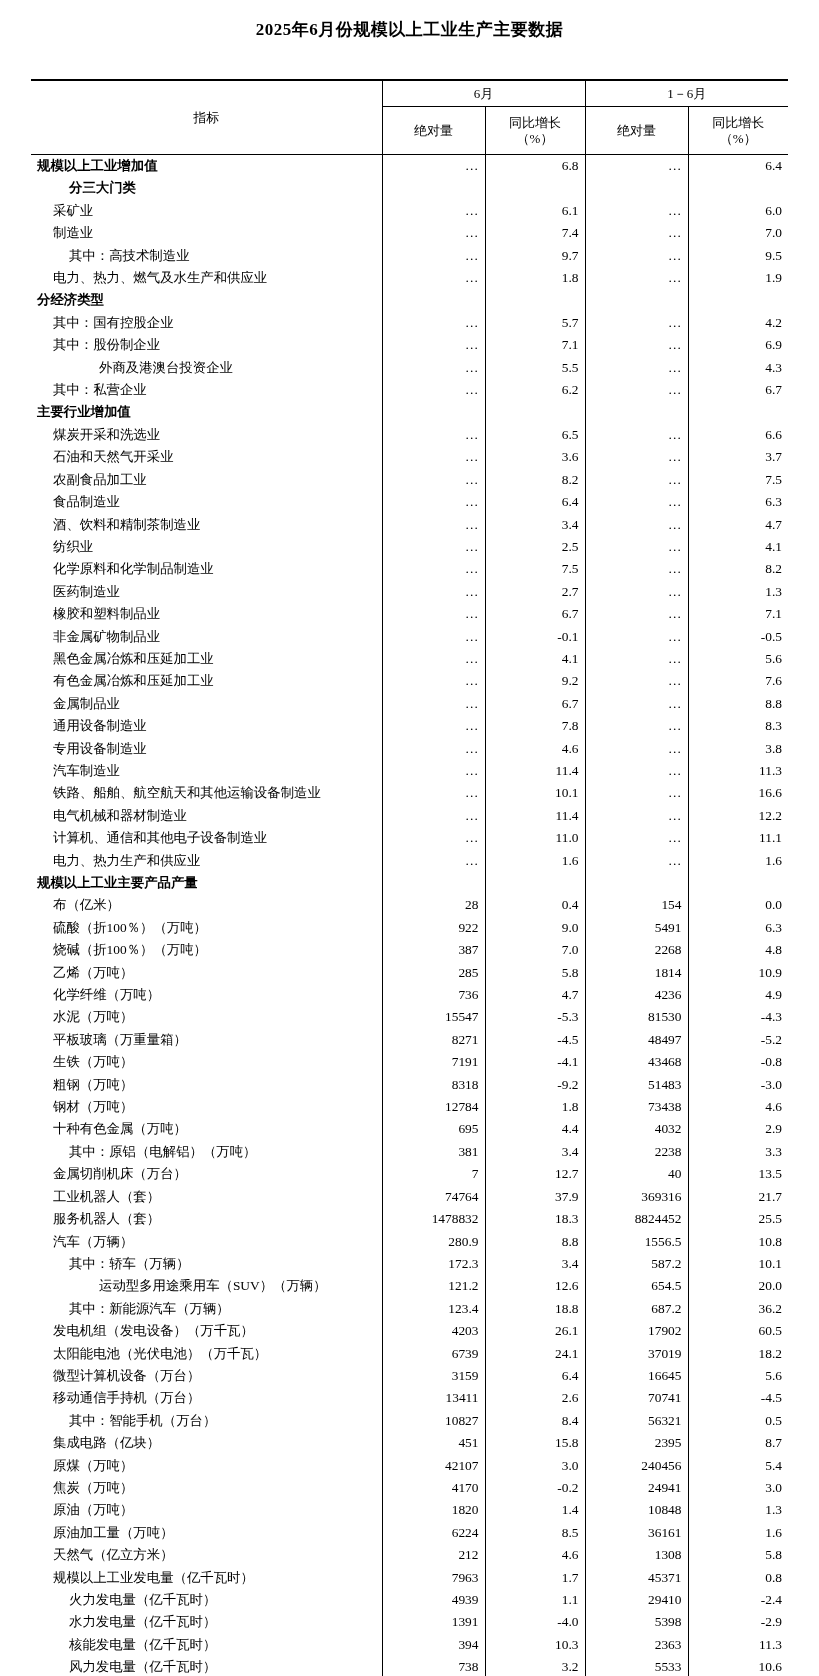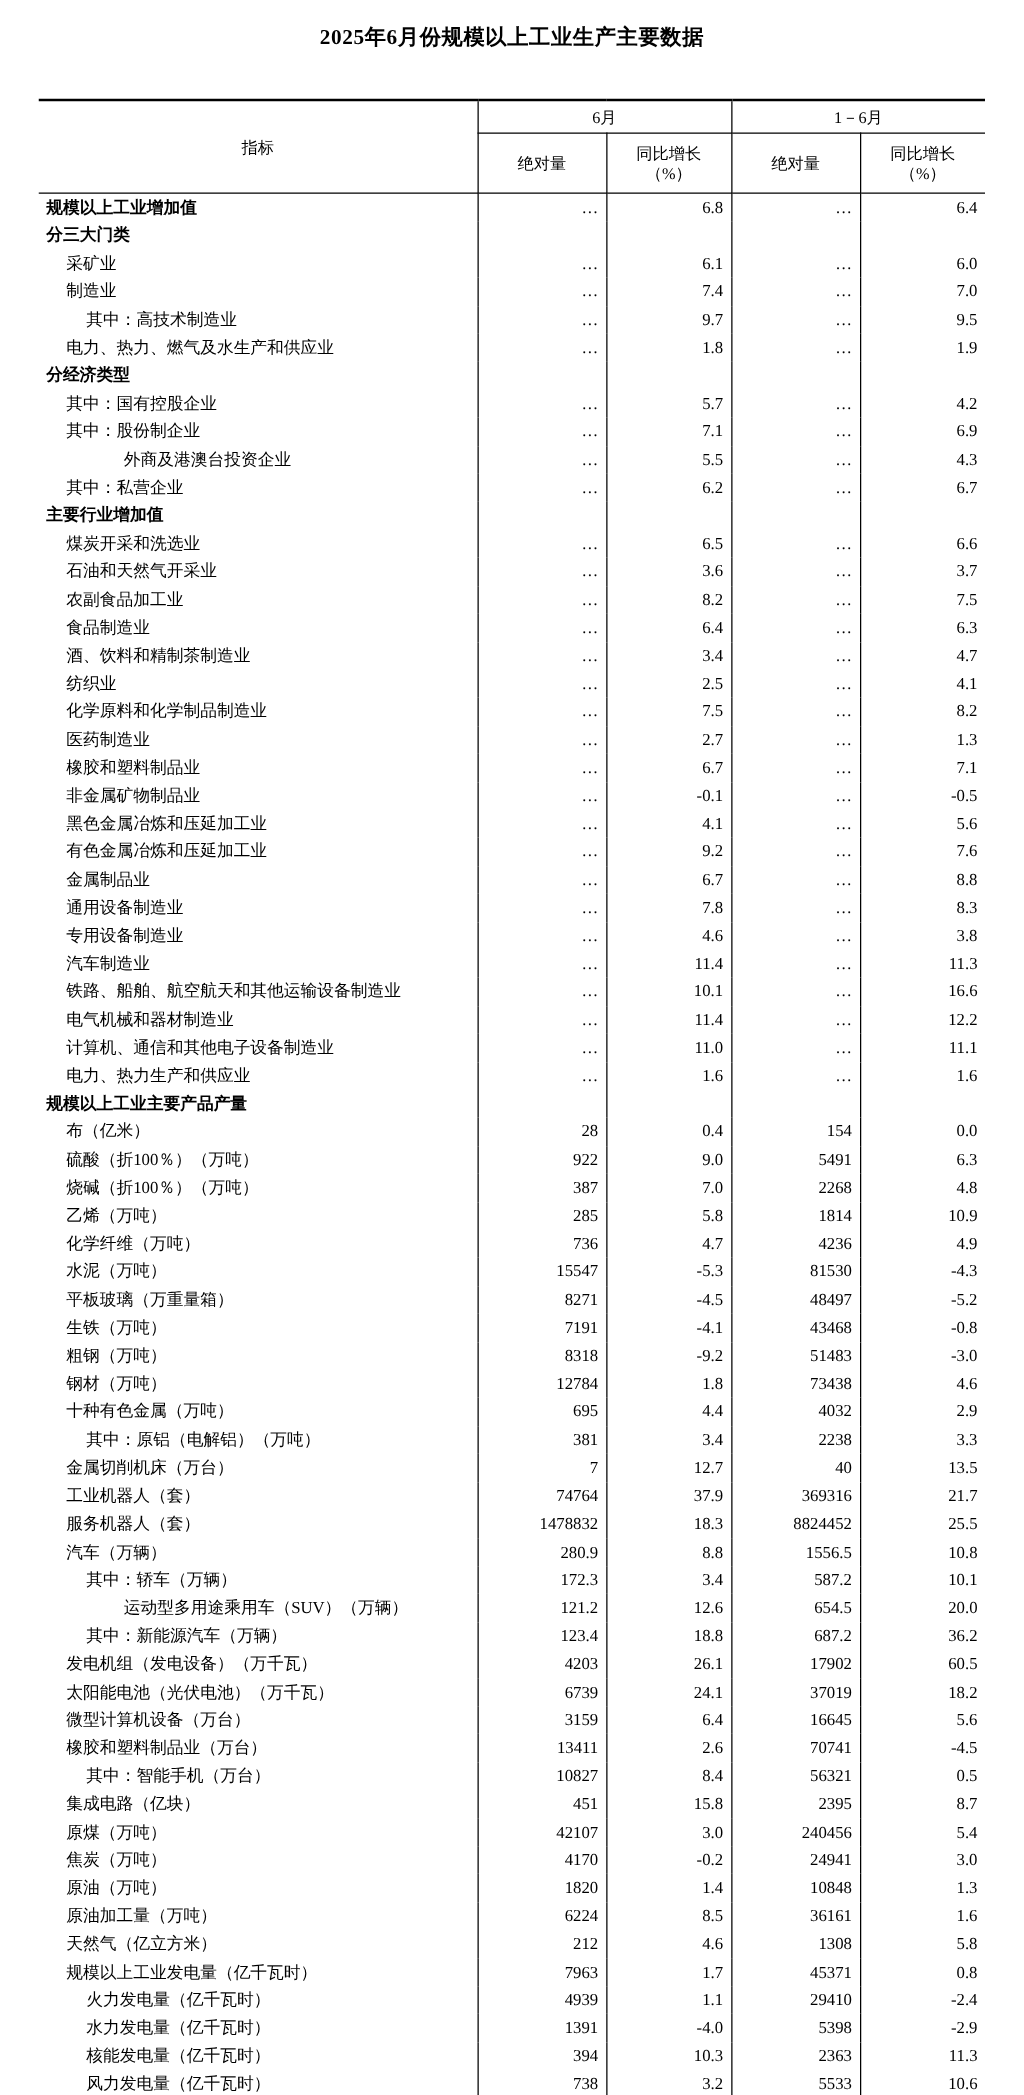--- a/index.html
+++ b/index.html
@@ -135,21 +135,21 @@
     </thead>
     <tbody id="tbody">
         <tr>
           <td class="ind"><span class="lvl0" style="font-weight: bold;">规模以上工业增加值</span></td>
           <td class="num">…</td>
           <td class="num">6.8</td>
           <td class="num">…</td>
           <td class="num last">6.4</td>
         </tr>
         <tr>
-          <td class="ind"><span class="lvl0" style="font-weight: bold;">分三大门类</span></td>
+          <td class="ind"><span class="lvl0" style="font-weight: bold; margin-left: 32px;">分三大门类</span></td>
           <td class="num"></td>
           <td class="num"></td>
           <td class="num"></td>
           <td class="num last"></td>
         </tr>
         <tr>
           <td class="ind"><span class="lvl1">采矿业</span></td>
           <td class="num">…</td>
           <td class="num">6.1</td>
           <td class="num">…</td>
@@ -513,21 +513,21 @@
           <td class="num last">18.2</td>
         </tr>
         <tr>
           <td class="ind"><span class="lvl1">微型计算机设备（万台）</span></td>
           <td class="num">3159</td>
           <td class="num">6.4</td>
           <td class="num">16645</td>
           <td class="num last">5.6</td>
         </tr>
         <tr>
-          <td class="ind"><span class="lvl1">橡胶和塑料制品业（万台）</span></td>
+          <td class="ind"><span class="lvl1">移动通信手持机（万台）</span></td>
           <td class="num">13411</td>
           <td class="num">2.6</td>
           <td class="num">70741</td>
           <td class="num last">-4.5</td>
         </tr>
         <tr>
           <td class="ind"><span class="lvl2">其中：智能手机（万台）</span></td>
           <td class="num">10827</td>
           <td class="num">8.4</td>
           <td class="num">56321</td>

